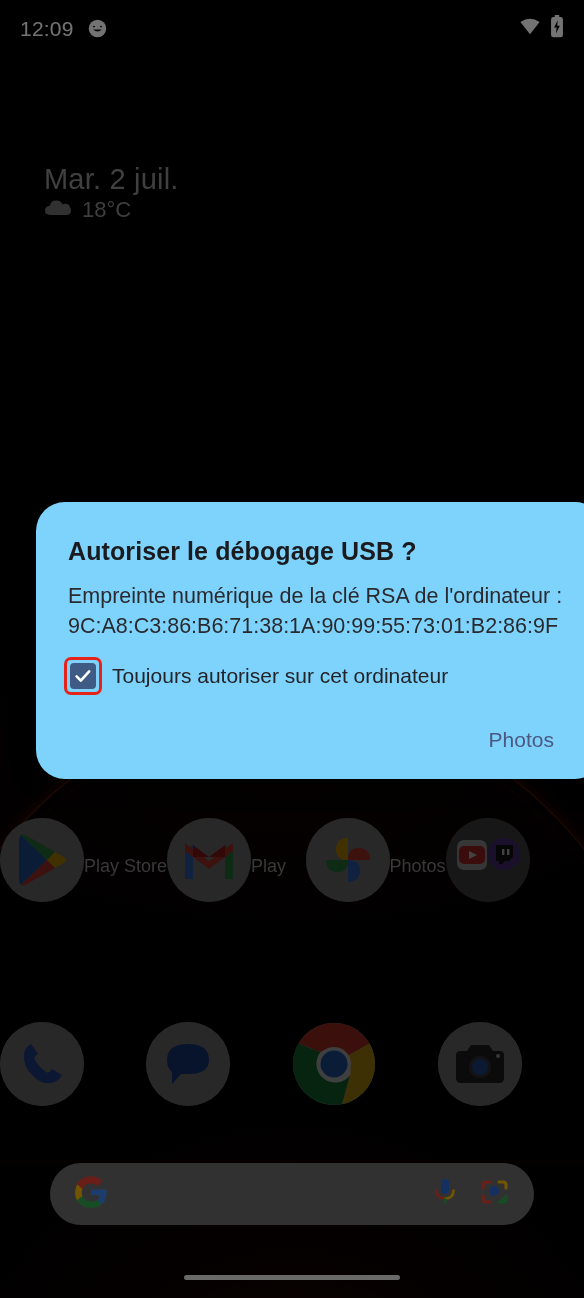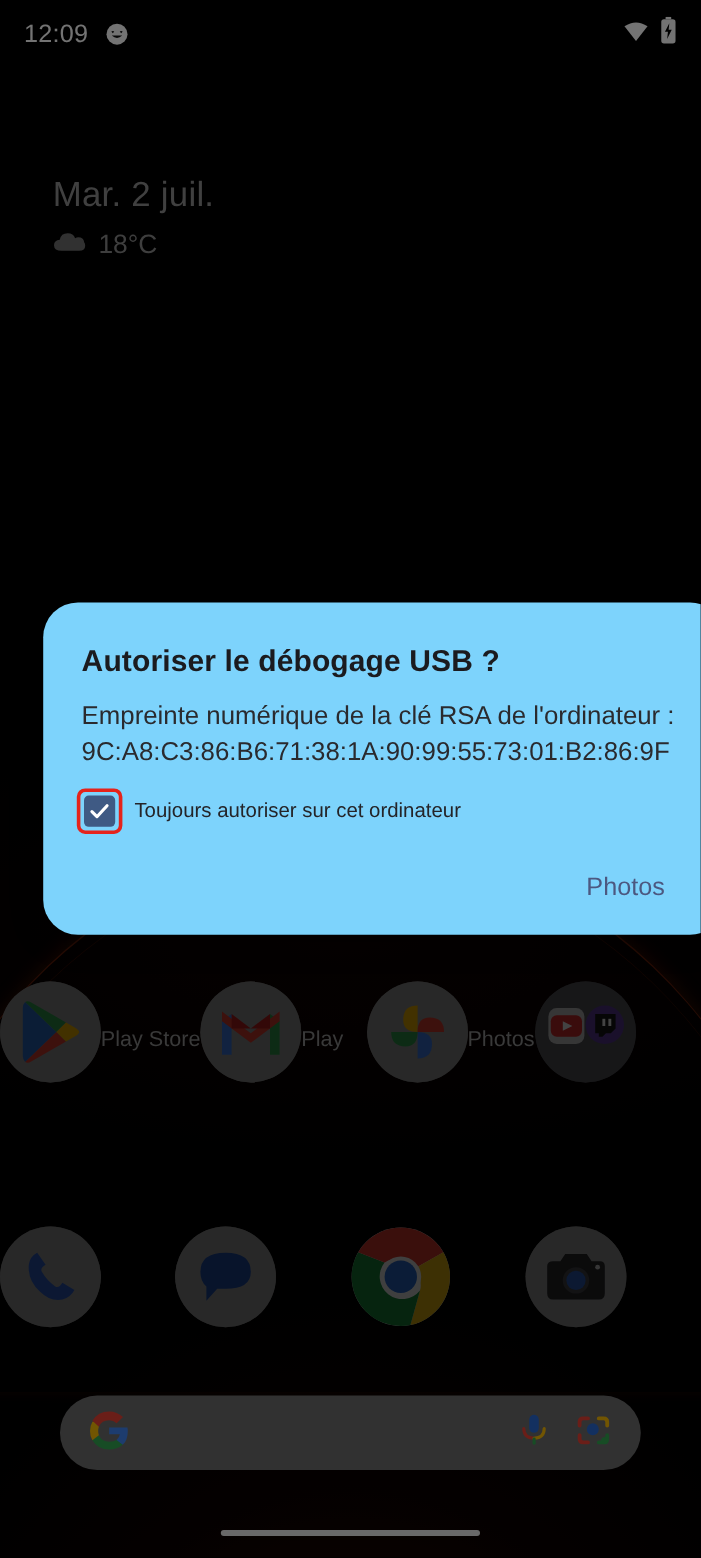--- a/index.html
+++ b/index.html
@@ -54,29 +54,28 @@
   .sb-notif {
     margin-left:13px; width:21px; height:21px;
     display:flex; align-items:center; justify-content:center;
   }
   .sb-right {
     margin-left:auto; display:flex; align-items:center; gap:9px;
   }
 
   
   .widget {
-    position:absolute; left:44px; top:146px;
+    position:absolute; left:44px; top:162px;
     z-index:3;
   }
   .widget-date {
     font-size:29px; color:#8e8e8e; font-weight:400;
     line-height:1.2; letter-spacing:.2px;
   }
   .widget-weather {
-    margin-top:10px;
     display:flex; align-items:flex-start; gap:10px;
   }
   .widget-temp { font-size:22px; color:#8a8a8a; }
 
   
   .apps-row {
     position:absolute; left:0; right:0;
     display:flex; z-index:2;
   }
   .apps-row.row1 { top:818px; }
@@ -165,21 +164,21 @@
     display:flex; align-items:center; justify-content:center;
   }
   .checkbox-hl {
     position:absolute; left:-6px; top:-6px;
     width:38px; height:38px;
     border:3px solid #E5231B;
     border-radius:7px;
     pointer-events:none;
   }
   .checkbox-label {
-    font-size:17px; color:#242428;
+    font-size:21px; color:#242428;
   }
   .dialog-actions {
     margin-top:30px;
     display:flex; justify-content:flex-end; align-items:center;
     gap:12px;
     padding-right:2px;
   }
   .dlg-btn {
     font-size:21px; color:#4C5880;
     background:transparent; border:0;

